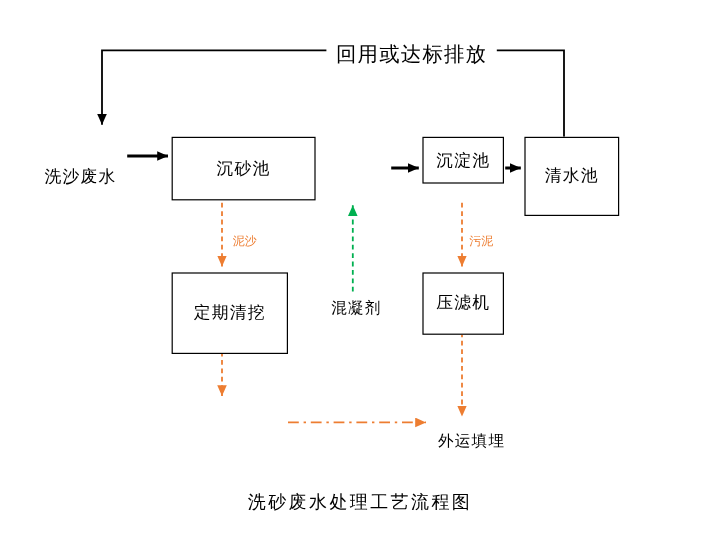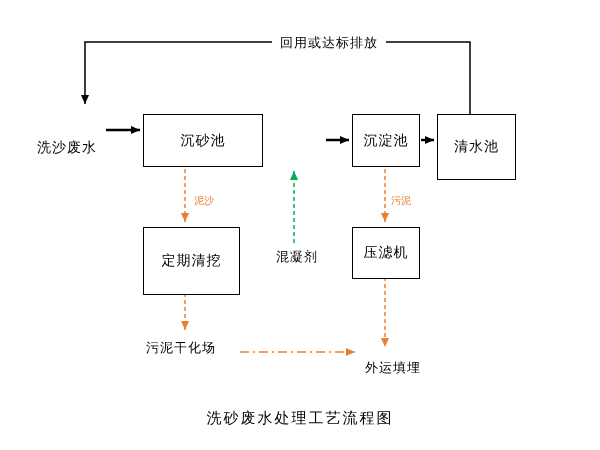--- a/index.html
+++ b/index.html
@@ -4,21 +4,21 @@
 <style>
   html,body{margin:0;padding:0;}
   body{width:600px;height:450px;background:#ffffff;color:#000;font-family:"Liberation Sans","DejaVu Sans",sans-serif;}
   #canvas{position:relative;width:600px;height:450px;overflow:hidden;background:#ffffff;}
   #wires{position:absolute;left:0;top:0;}
   .box{position:absolute;box-sizing:border-box;border:1px solid #000;background:#fff;
        display:flex;align-items:center;justify-content:center;font-size:14px;letter-spacing:1px;}
   .lbl{position:absolute;font-size:13px;white-space:nowrap;letter-spacing:1px;}
   .lbl-small{position:absolute;font-size:10px;white-space:nowrap;color:#ED7D31;}
   .lbl-feedback{position:absolute;left:272px;top:34px;background:#fff;padding:0 8px;
-                font-size:13px;letter-spacing:1px;white-space:nowrap;}
+                font-size:17px;letter-spacing:1px;white-space:nowrap;}
   .title{position:absolute;left:0;right:0;top:409px;text-align:center;font-size:15px;letter-spacing:2px;}
 </style>
 </head>
 <body>
 
 <div id="canvas">
 
   <svg id="wires" width="600" height="450" viewBox="0 0 600 450">
     <defs>
       <marker id="ah-black" markerUnits="userSpaceOnUse" markerWidth="10" markerHeight="9" refX="9" refY="4" orient="auto">
@@ -42,27 +42,26 @@
     <line x1="185" y1="169" x2="185" y2="222" stroke="#ED7D31" stroke-width="1.5" stroke-dasharray="4 3" marker-end="url(#ah-orange)"></line>
     <line x1="185" y1="279" x2="185" y2="330" stroke="#ED7D31" stroke-width="1.5" stroke-dasharray="4 3" marker-end="url(#ah-orange)"></line>
     <line x1="385" y1="169" x2="385" y2="222" stroke="#ED7D31" stroke-width="1.5" stroke-dasharray="4 3" marker-end="url(#ah-orange)"></line>
     <line x1="385" y1="277" x2="385" y2="347" stroke="#ED7D31" stroke-width="1.5" stroke-dasharray="4 3" marker-end="url(#ah-orange)"></line>
     <line x1="240" y1="352" x2="355" y2="352" stroke="#ED7D31" stroke-width="1.5" stroke-dasharray="9 4 2 4" marker-end="url(#ah-orange)"></line>
 
     <line x1="294" y1="243" x2="294" y2="171" stroke="#00B050" stroke-width="1.5" stroke-dasharray="4 3" marker-end="url(#ah-green)"></line>
   </svg>
 
   <div class="box" style="left:143px;top:114px;width:120px;height:53px">沉砂池</div>
-  <div class="box" style="left:352px;top:114px;width:68px;height:53px">沉淀池</div>
+  <div class="box" style="left:352px;top:114px;width:68px;height:39px">沉淀池</div>
   <div class="box" style="left:437px;top:114px;width:79px;height:66px">清水池</div>
   <div class="box" style="left:143px;top:227px;width:97px;height:68px">定期清挖</div>
   <div class="box" style="left:352px;top:227px;width:68px;height:52px">压滤机</div>
 
   <div class="lbl" style="left:37px;top:139px;font-size:14px">洗沙废水</div>
   <div class="lbl-feedback">回用或达标排放</div>
   <div class="lbl-small" style="left:194px;top:194px">泥沙</div>
   <div class="lbl-small" style="left:391px;top:194px">污泥</div>
   <div class="lbl" style="left:276px;top:248px">混凝剂</div>
-  <div class="lbl" style="left:146px;top:339px">污泥干化场</div>
   <div class="lbl" style="left:365px;top:359px">外运填埋</div>
 
   <div class="title">洗砂废水处理工艺流程图</div>
 </div>
 
 </body></html>

